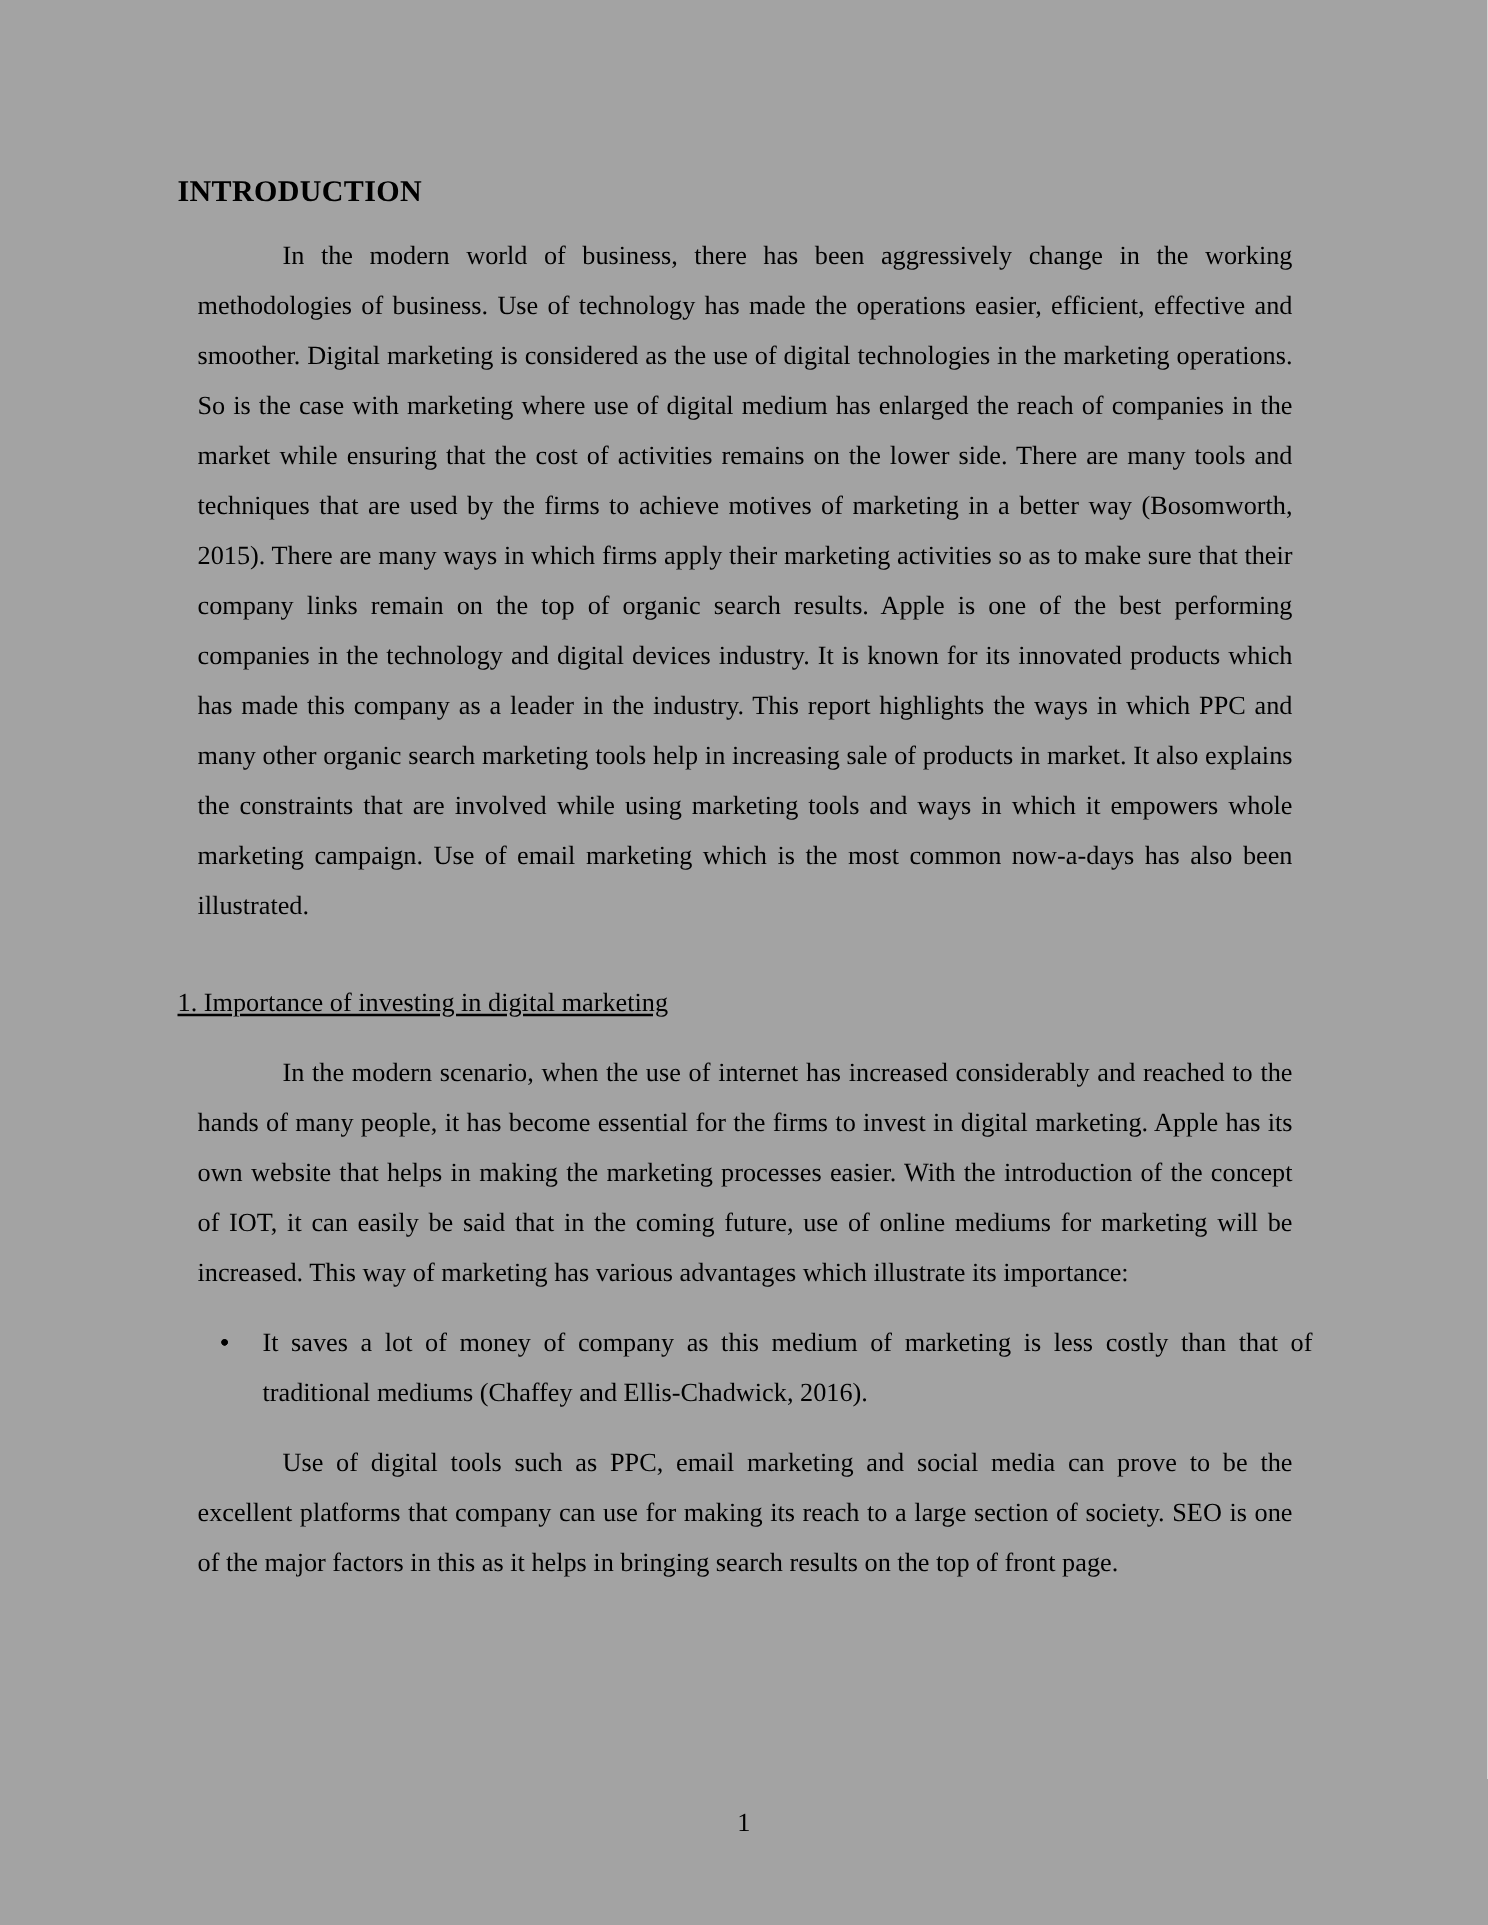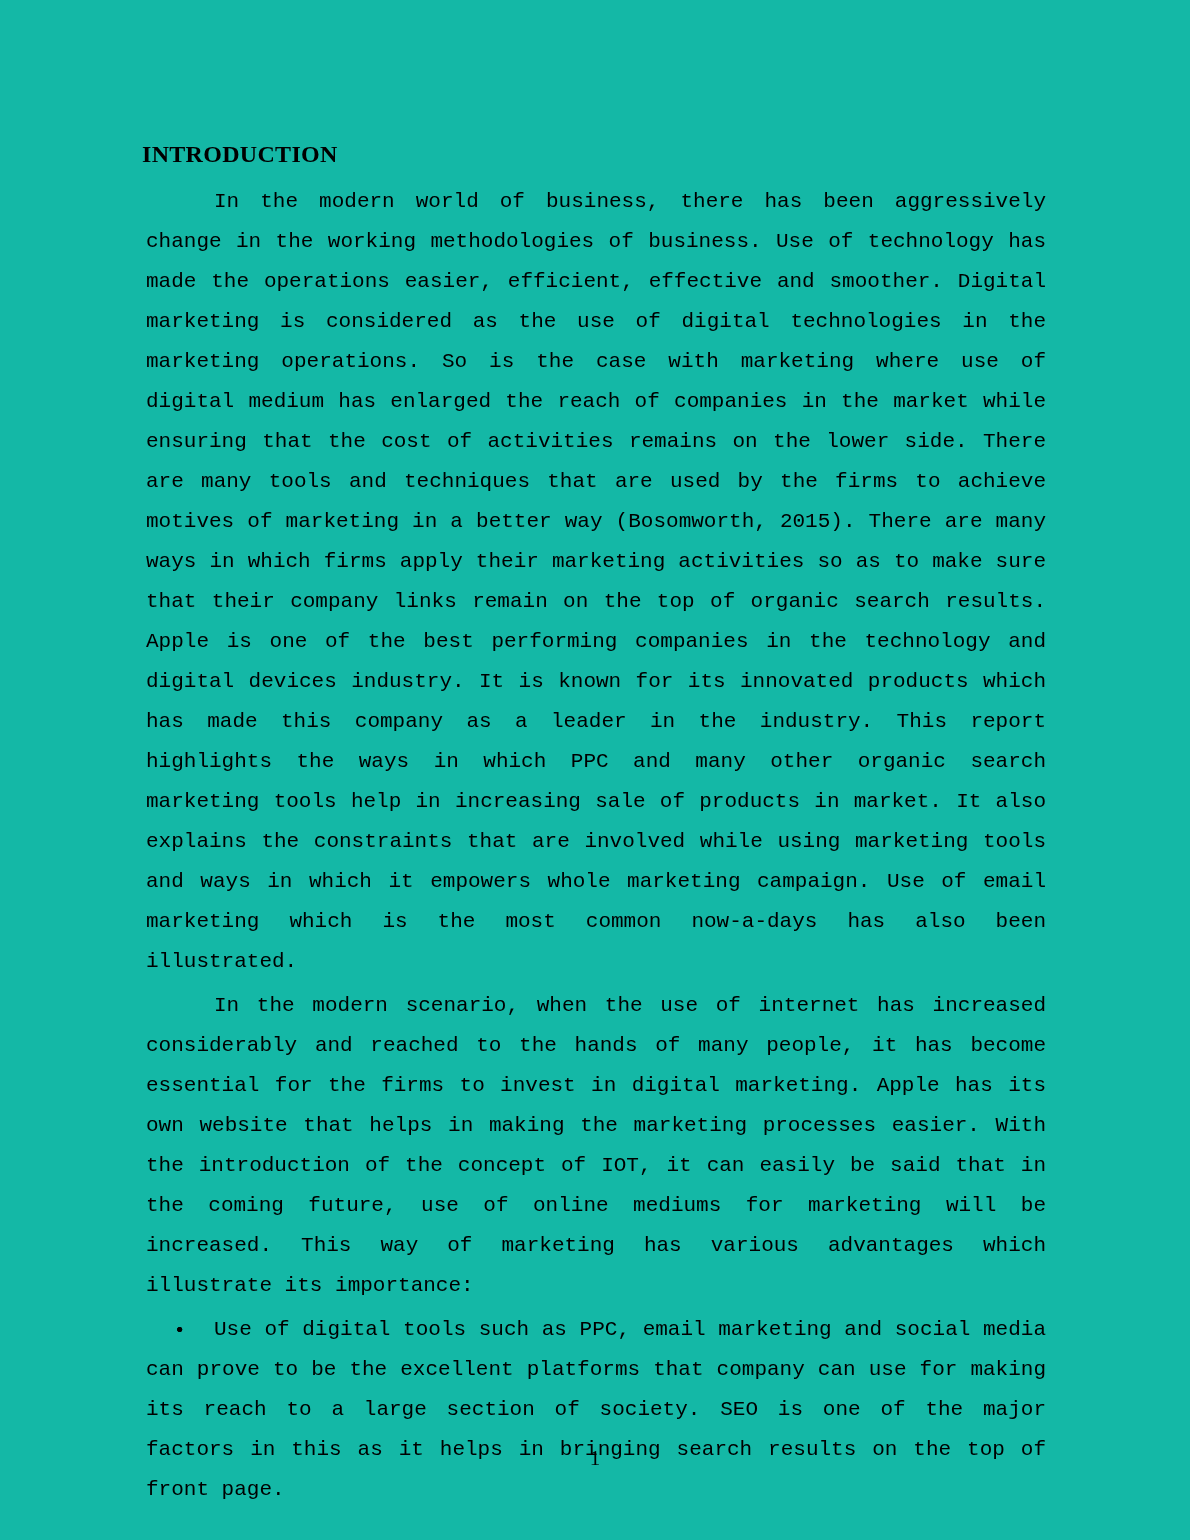--- a/index.html
+++ b/index.html
@@ -6,41 +6,40 @@
     html, body {
       margin: 0;
       padding: 0;
       background: #ffffff;
     }
     .page {
       position: relative;
       width: 1190px;
       height: 1540px;
       margin: 0 auto;
-      background: #14b8a6;
+      background: #a3a3a3;
       color: #000000;
       font-family: "Liberation Serif", serif;
       font-size: 21px;
       line-height: 40px;
       padding: 140px 140px 0 142px;
       overflow: hidden;
     }
     .doc-title {
       font-family: "Liberation Serif", serif;
       font-size: 24px;
       font-weight: 700;
       line-height: 28px;
       letter-spacing: 0.3px;
       margin: 0 0 14px 0;
     }
     .para {
-      margin: 4px;
+      margin: 16px;
       text-align: justify;
       text-indent: 68px;
-      font-family: Liberation Mono, monospace;
     }
     .section-heading {
       font-size: 21px;
       font-weight: 400;
       text-decoration: underline;
       line-height: 40px;
       margin: 38px 0 0 0;
     }
     .bullet-list {
       list-style: none;
@@ -70,32 +69,33 @@
   </style>
 </head>
 <body>
 
 <div class="page">
 
   <h1 class="doc-title">INTRODUCTION</h1>
 
   <p class="para">In the modern world of business, there has been aggressively change in the working methodologies of business. Use of technology has made the operations easier, efficient, effective and smoother. Digital marketing is considered as the use of digital technologies in the marketing operations. So is the case with marketing where use of digital medium has enlarged the reach of companies in the market while ensuring that the cost of activities remains on the lower side. There are many tools and techniques that are used by the firms to achieve motives of marketing in a better way (Bosomworth, 2015). There are many ways in which firms apply their marketing activities so as to make sure that their company links remain on the top of organic search results. Apple is one of the best performing companies in the technology and digital devices industry. It is known for its innovated products which has made this company as a leader in the industry. This report highlights the ways in which PPC and many other organic search marketing tools help in increasing sale of products in market. It also explains the constraints that are involved while using marketing tools and ways in which it empowers whole marketing campaign. Use of email marketing which is the most common now-a-days has also been illustrated.</p>
 
+  <h2 class="section-heading">1. Importance of investing in digital marketing</h2>
 
   <p class="para">In the modern scenario, when the use of internet has increased considerably and reached to the hands of many people, it has become essential for the firms to invest in digital marketing. Apple has its own website that helps in making the marketing processes easier. With the introduction of the concept of IOT, it can easily be said that in the coming future, use of online mediums for marketing will be increased. This way of marketing has various advantages which illustrate its importance:</p>
 
   <ul class="bullet-list">
     <li class="bullet-item">
       <span class="bullet-marker">•</span>
     </li>
     <li class="bullet-item">
       <span class="bullet-marker">•</span>
     </li>
     <li class="bullet-item">
-      <span class="bullet-marker">•</span>
+      <span class="bullet-marker">•</span><span>It saves a lot of money of company as this medium of marketing is less costly than that of traditional mediums (Chaffey and Ellis-Chadwick, 2016).</span>
     </li>
   </ul>
 
   <p class="para">Use of digital tools such as PPC, email marketing and social media can prove to be the excellent platforms that company can use for making its reach to a large section of society. SEO is one of the major factors in this as it helps in bringing search results on the top of front page.</p>
 
   <div class="page-number">1</div>
 
 </div>
 
 </body></html>

